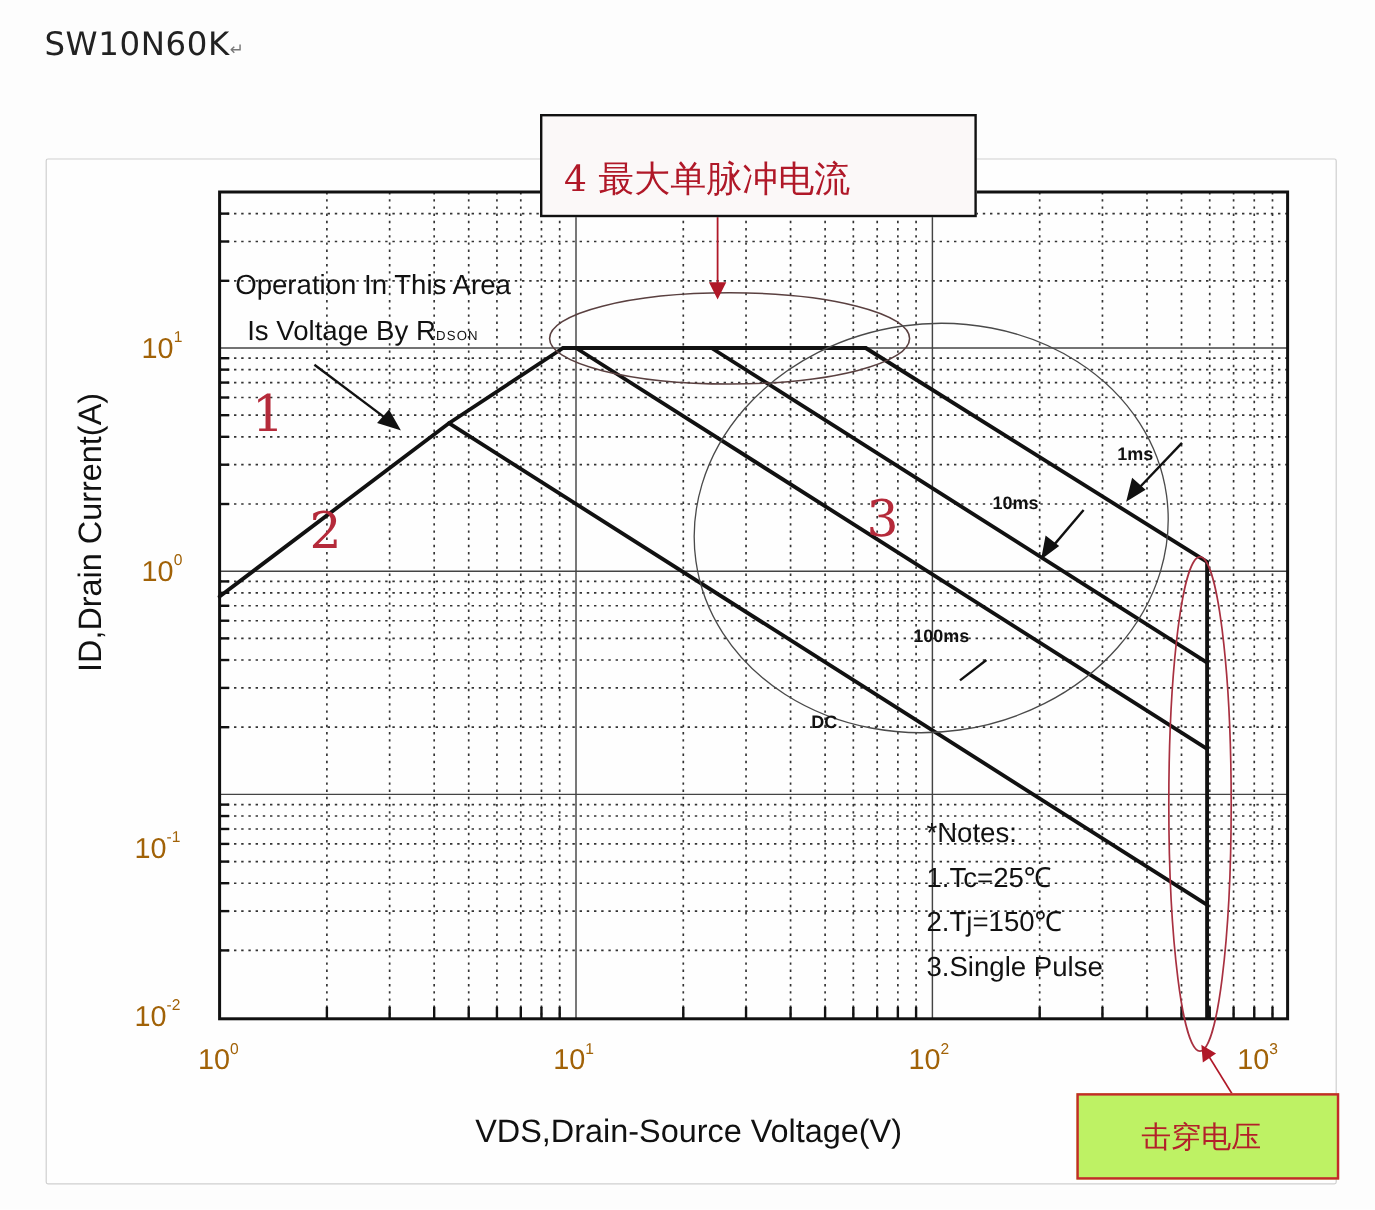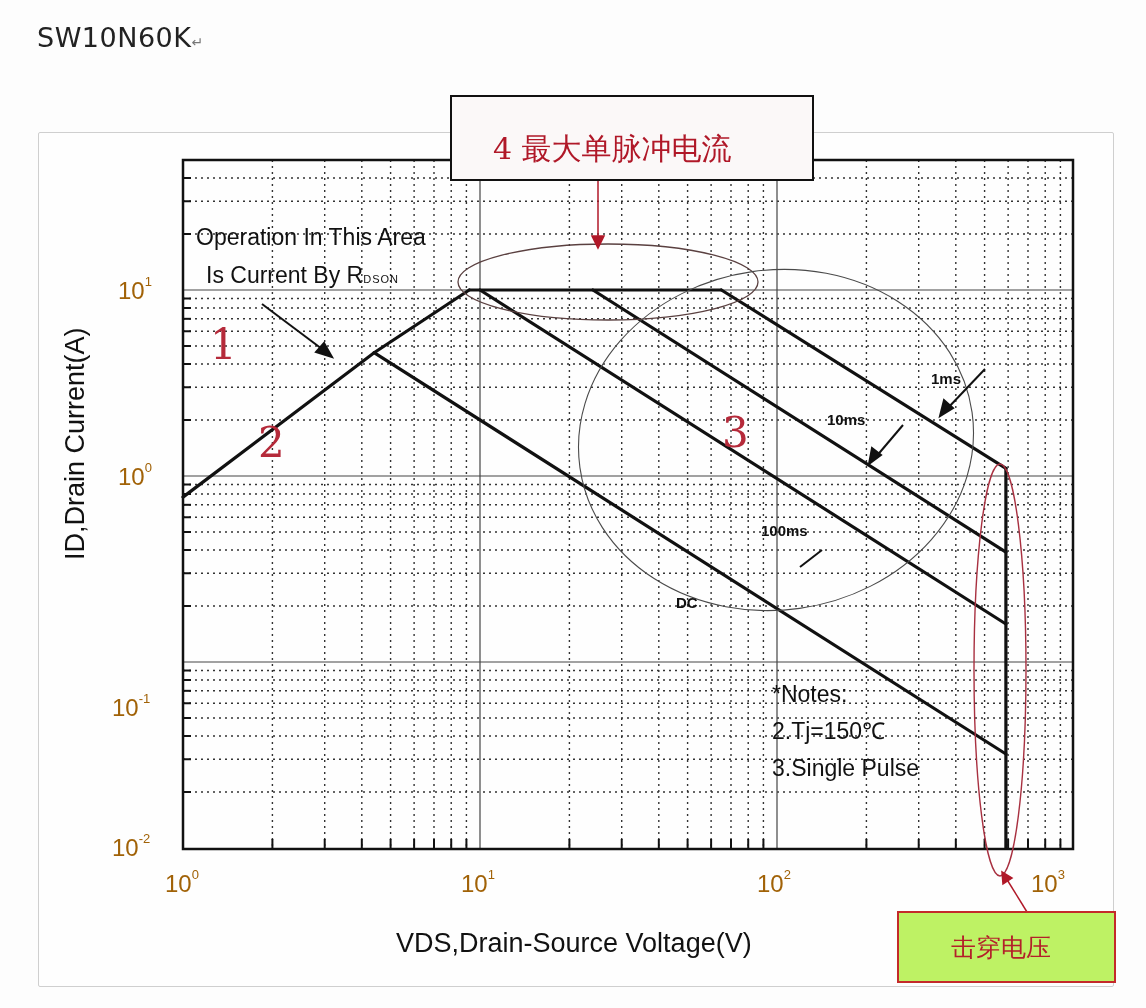--- a/index.html
+++ b/index.html
@@ -4,21 +4,21 @@
 <style>
   html,body{margin:0;padding:0;background:#fdfdfd;}
   body{width:1146px;height:1008px;position:relative;overflow:hidden;font-family:"Liberation Sans",sans-serif;}
   .title{position:absolute;left:37px;top:22px;font-size:27px;color:#222;font-family:"DejaVu Sans",sans-serif;letter-spacing:0.5px;}
   .title .ret{font-size:14px;color:#777;}
   .frame{position:absolute;left:38px;top:132px;width:1074px;height:853px;border:1px solid #cfcfcf;border-radius:2px;background:#fefefe;}
   svg{position:absolute;left:0;top:0;}
   .ylabel{position:absolute;left:60px;top:560px;transform:rotate(-90deg);transform-origin:0 0;font-size:27px;color:#111;white-space:nowrap;}
   .xlabel{position:absolute;left:396px;top:928px;font-size:27px;color:#111;white-space:nowrap;}
   .box4{position:absolute;left:450px;top:95px;width:360px;height:82px;border:2px solid #111;background:#fbf8f8;}
-  .box4 span{position:absolute;left:18px;top:32px;font-size:30px;color:#b01828;font-family:"DejaVu Serif",serif;white-space:nowrap;margin-left:23px;}
+  .box4 span{position:absolute;left:18px;top:32px;font-size:30px;color:#b01828;font-family:"DejaVu Serif",serif;white-space:nowrap;}
   .boxbd{position:absolute;left:897px;top:911px;width:215px;height:68px;border:2px solid #c42a2a;background:#bef264;}
   .boxbd span{position:absolute;left:52px;top:18px;font-size:25px;color:#b3202a;font-family:"DejaVu Serif",serif;}
   .op{position:absolute;left:196px;top:218px;font-size:23px;color:#111;line-height:38px;white-space:nowrap;}
   .op .sub{font-size:11px;letter-spacing:1px;}
   .notes{position:absolute;left:752px;top:676px;font-size:23px;color:#111;line-height:37px;white-space:nowrap;margin-left:20px;}
   .lbl{position:absolute;font-size:15px;font-weight:bold;color:#111;white-space:nowrap;}
   .redn{position:absolute;font-size:42px;color:#b52a3a;font-family:"DejaVu Serif",serif;}
   .tick{position:absolute;font-size:24px;color:#a16207;white-space:nowrap;}
   .tick sup{font-size:13px;position:relative;top:-4px;}
 </style>
@@ -170,34 +170,35 @@
   <g stroke="#b01828" stroke-width="1.5" fill="#b01828">
     <line x1="598" y1="178" x2="598" y2="240"></line>
       <polygon points="592,236 604,236 598,248"></polygon>
     <line x1="1027" y1="912" x2="1006" y2="878"></line>
       <polygon points="1002,872 1012,878 1003,884"></polygon>
   </g>
 </svg>
 
 <div class="op">
   <div>Operation In This Area</div>
-  <div style="padding-left:10px;"><span>Is Current By R</span><span class="sub">DSON</span></div>
+  <div style="padding-left:10px;"><span>Is Voltage By R</span><span class="sub">DSON</span></div>
 </div>
 
 <div class="redn" style="left:210px;top:320px;"><span>1</span></div>
 <div class="redn" style="left:258px;top:418px;"><span>2</span></div>
 <div class="redn" style="left:722px;top:408px;"><span>3</span></div>
 
 <div class="lbl" style="left:911px;top:370px;margin-left:20px;">1ms</div>
 <div class="lbl" style="left:827px;top:411px;">10ms</div>
 <div class="lbl" style="left:761px;top:522px;">100ms</div>
 <div class="lbl" style="left:676px;top:594px;">DC</div>
 
 <div class="notes">
   <div>*Notes:</div>
+  <div>1.Tc=25℃</div>
   <div>2.Tj=150℃</div>
   <div>3.Single Pulse</div>
 </div>
 
 <div class="box4">
     <span>4 最大单脉冲电流</span>
   </div>
 <div class="boxbd">
     <span>击穿电压</span>
   </div>

